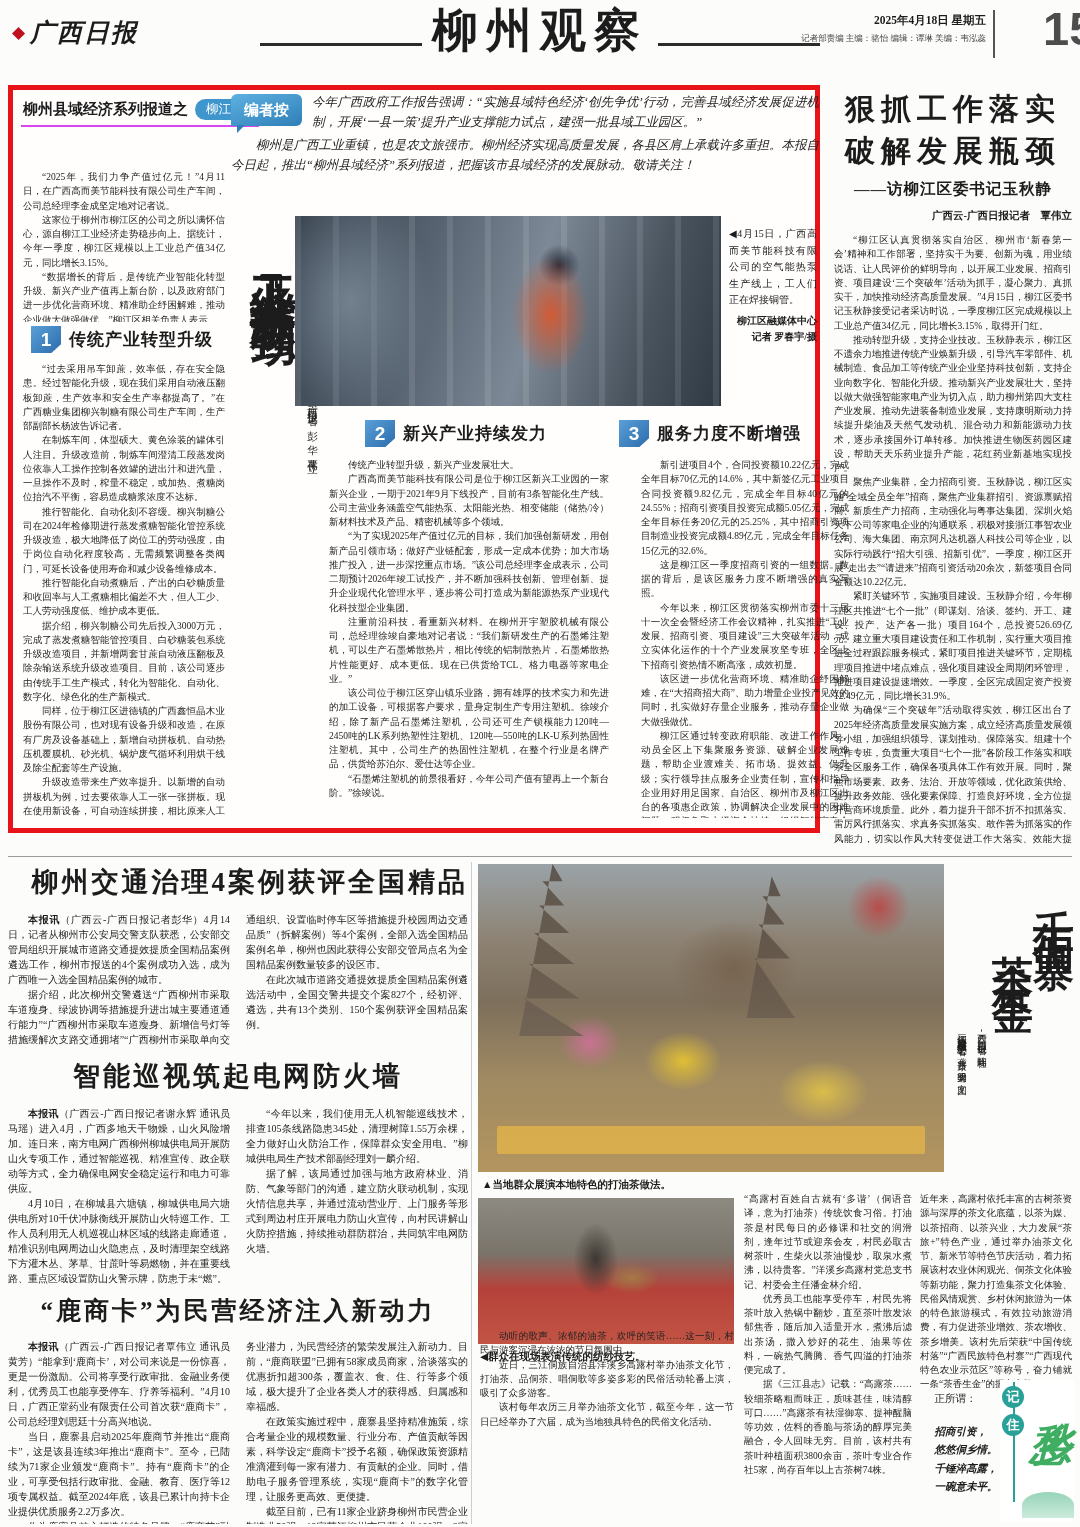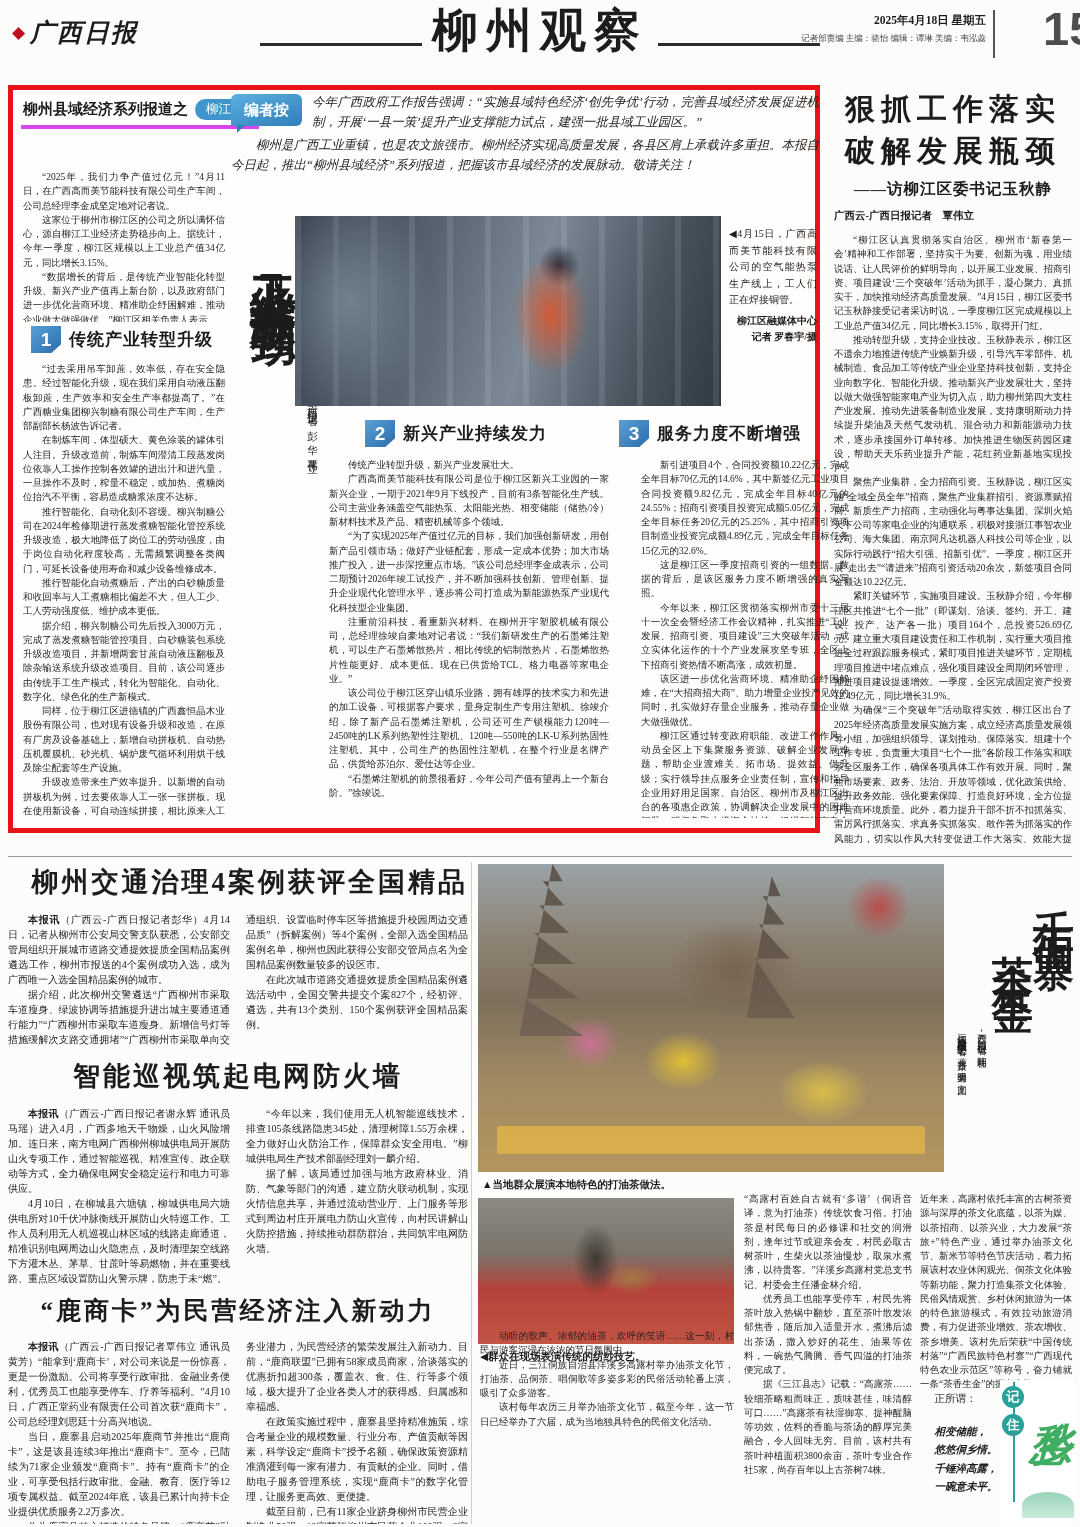--- a/index.html
+++ b/index.html
@@ -26,21 +26,21 @@
   
   .bodytxt { font-size:9.5px; line-height:1.5; text-align:justify; color:#222; overflow:hidden; }
   .para { text-indent:2em; }
   .cont-first .para:first-child { text-indent:0; }
   .lead-b { font-weight:700; }
 
   
   .feature-box { left:8px; top:85px; width:812px; height:748px; border:5px solid #e81318; background:#fffefd; }
   .feature-box > div { position:absolute; }
   .series { left:8px; top:6px; display:flex; align-items:center; gap:7px;
-            border-bottom:4px solid #d946ef; padding:3px 4px 5px 2px; }
+            border-bottom:2px solid #d946ef; padding:3px 4px 5px 2px; }
   .series-label { font-size:15px; font-weight:900; font-family:"Liberation Sans",sans-serif; }
   .series-tag { background:#3f96cc; color:#fff; font-size:12.5px; padding:2px 11px;
                 border-radius:11px; font-family:"Liberation Sans",sans-serif; }
   .ed-note { left:218px; top:2px; width:588px; font-style:italic; font-size:12.5px;
              line-height:1.62; text-align:justify; }
   .ed-label { float:left; margin:2px 10px 2px 0; background:linear-gradient(160deg,#5db0e0,#2f7fb8);
               color:#fff; font-style:normal; font-weight:700; font-size:15px; padding:4px 13px;
               border-radius:6px 6px 6px 0; font-family:"Liberation Sans",sans-serif; position:relative; }
   .ed-label::after { content:""; position:absolute; left:6px; bottom:-7px; border:4px solid transparent;
                      border-top-color:#2f7fb8; border-left-color:#2f7fb8; }
@@ -74,21 +74,21 @@
   .sec2-badge { left:352px; top:330px; }
   .sec2-text { left:316px; top:368px; width:280px; height:360px; }
   .sec3-badge { left:606px; top:330px; }
   .sec3-text { left:628px; top:368px; width:208px; height:360px; }
 
   
   .interview { left:834px; top:88px; width:238px; height:758px; overflow:hidden; }
   .iv-headline { text-align:center; font-size:30px; font-weight:900; letter-spacing:6px;
                  line-height:1.4; font-family:"Liberation Serif",serif; }
   .iv-subhead { text-align:center; font-size:15.5px; font-weight:700; margin-top:7px; letter-spacing:1px; }
-  .iv-byline { text-align:left; font-size:10.5px; font-weight:700; margin:9px 0 10px; }
+  .iv-byline { text-align:right; font-size:10.5px; font-weight:700; margin:9px 0 10px; }
   .iv-body { font-size:9.5px; line-height:1.5; text-align:justify; }
 
   
   .rule-h { left:8px; top:856px; width:1064px; height:1px; background:#9a9a9a; }
   .v-rule { left:471px; top:862px; width:1px; height:662px; background:#cfcfcf; }
   .art { left:8px; width:460px; }
   .art h2 { text-align:center; font-weight:900; letter-spacing:3px; font-family:"Liberation Serif",serif; }
   .art-traffic { top:864px; height:188px; }
   .art-traffic h2 { font-size:27px;text-align:right; }
   .art-power { top:1058px; height:230px; }
@@ -308,21 +308,21 @@
     <p class="para">“高露村百姓自古就有‘多谐’（侗语音译，意为打油茶）传统饮食习俗。打油茶是村民每日的必修课和社交的润滑剂，逢年过节或迎亲会友，村民必取古树茶叶，生柴火以茶油慢炒，取泉水煮沸，以待贵客。”洋溪乡高露村党总支书记、村委会主任潘金林介绍。</p>
     <p class="para">优秀员工也能享受停车，村民先将茶叶放入热锅中翻炒，直至茶叶散发浓郁焦香，随后加入适量开水，煮沸后滤出茶汤，撒入炒好的花生、油果等佐料，一碗热气腾腾、香气四溢的打油茶便完成了。</p>
     <p class="para">据《三江县志》记载：“高露茶……较细茶略粗而味正，质味甚佳，味清醇可口……”高露茶有祛湿御寒、提神醒脑等功效，佐料的香脆与茶汤的醇厚完美融合，令人回味无穷。目前，该村共有茶叶种植面积3800余亩，茶叶专业合作社5家，尚存百年以上古茶树74株。</p>
   </div>
 <div class="abs tea-colB bodytxt cont-first">
     <p class="para">近年来，高露村依托丰富的古树茶资源与深厚的茶文化底蕴，以茶为媒、以茶招商、以茶兴业，大力发展“茶旅+”特色产业，通过举办油茶文化节、新米节等特色节庆活动，着力拓展该村农业休闲观光、侗茶文化体验等新功能，聚力打造集茶文化体验、民俗风情观赏、乡村休闲旅游为一体的特色旅游模式，有效拉动旅游消费，有力促进茶业增效、茶农增收、茶乡增美。该村先后荣获“中国传统村落”“广西民族特色村寨”“广西现代特色农业示范区”等称号，奋力铺就一条“茶香生金”的振兴之路。</p>
   </div>
 <div class="abs tea-poem">
   <p class="poem-intro">正所谓：</p>
   <div>
-      <p class="poem-line">相变储能，</p>
+      <p class="poem-line">招商引资，</p>
       <p class="poem-line">悠悠侗乡情。</p>
       <p class="poem-line">千锤淬高露，</p>
       <p class="poem-line">一碗意未平。</p>
     </div>
 </div>
 <div class="abs xc-logo">
   <div class="xc-hill"></div>
   <div class="xc-circles">
     <span class="xc-circle">记</span>
     <span class="xc-circle">住</span>

